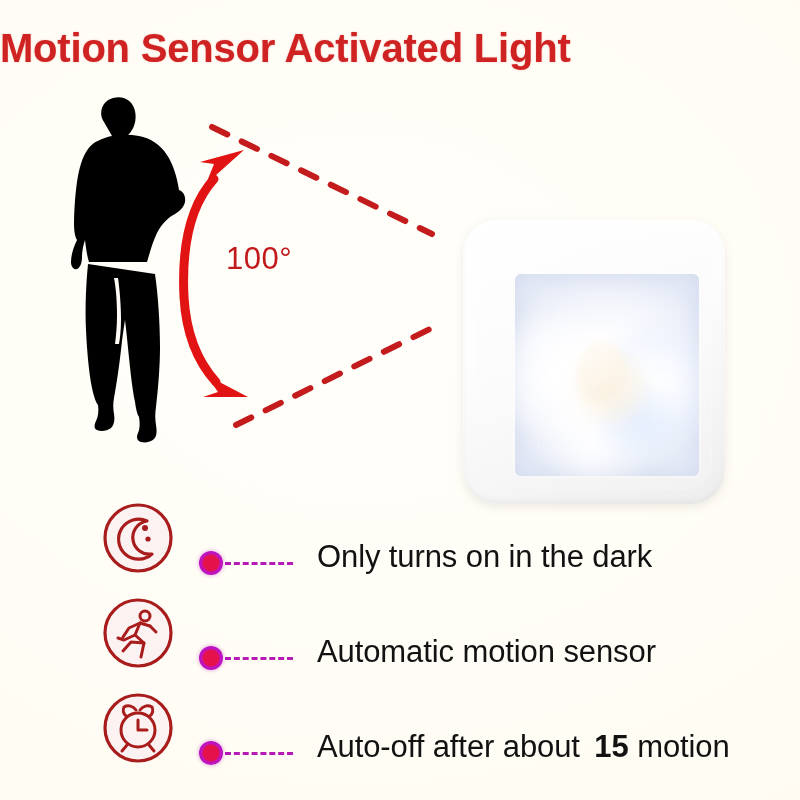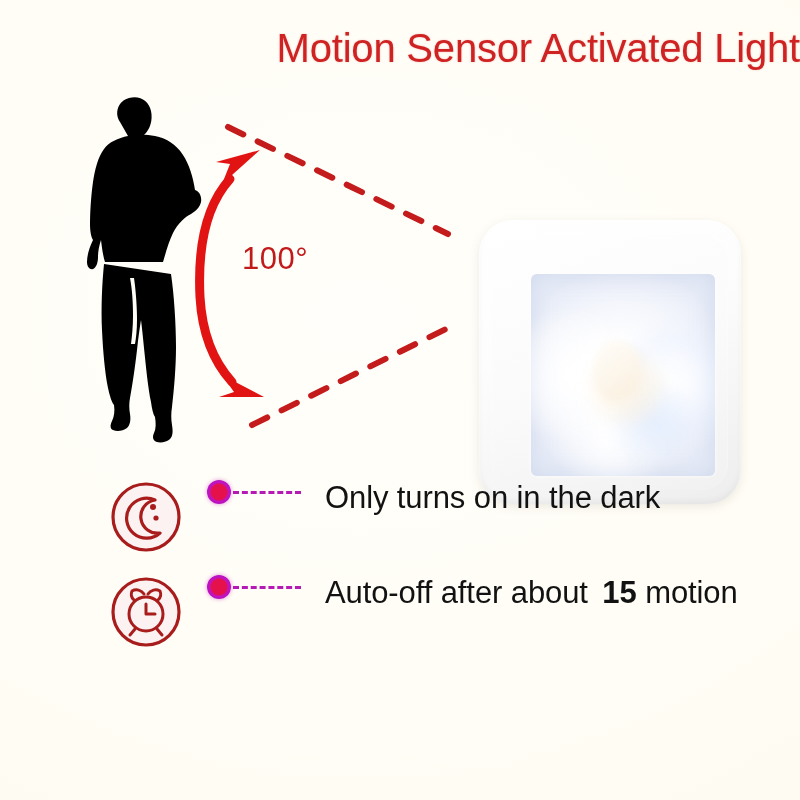--- a/index.html
+++ b/index.html
@@ -21,34 +21,34 @@
     background:
       radial-gradient(ellipse 900px 700px at 45% 40%, #fffefa 0%, #fffdf5 55%, #fdfaf0 100%);
   }
 
   
   .title {
     position: absolute;
     left: 0;
     top: 26px;
     width: 800px;
-    text-align: right;
+    text-align: left;
     font-family: "Liberation Sans", sans-serif;
     font-size: 40px;
-    font-weight: normal;
+    font-weight: bold;
     letter-spacing: -0.2px;
     color: #cf2222;
     text-shadow: 0 0 2px rgba(207,34,34,0.28);
     white-space: nowrap;
   }
 
   
   .hero {
     position: absolute;
-    left: 16px;
+    left: 0;
     top: 92px;
     width: 724px;
     height: 370px;
     padding-left: 28px;
   }
   .hero-svg {
     position: absolute;
     left: 0;
     top: 0;
   }
@@ -133,22 +133,21 @@
   .features {
     position: absolute;
     left: 0;
     top: 480px;
     width: 800px;
   }
   .feature-row {
     position: relative;
     height: 95px;
     display: flex;
-    align-items: flex-start;
-    padding-left: 8px;
+    align-items: flex-end;
   }
   .icon-badge {
     position: relative;
     margin-left: 101px;
     width: 74px;
     height: 74px;
     flex: 0 0 auto;
   }
   .icon-badge svg { display: block; }
   .connector {
@@ -286,20 +285,40 @@
       </div>
       <div class="connector">
         <span class="bullet-dot"></span>
         <span class="dash-line"></span>
       </div>
       <div class="feature-text">
         <span>Only turns on in the dark</span>
       </div>
     </div>
 
+    <div class="feature-row">
+      <div class="icon-badge">
+        <svg width="74" height="74" viewBox="0 0 74 74">
+          <circle cx="37" cy="37" r="33" fill="#fdf2f2" stroke="#a81c1c" stroke-width="3.2"></circle>
+          <circle cx="44" cy="20" r="5" fill="none" stroke="#a81c1c" stroke-width="3"></circle>
+          <path d="M49 30 l-10 -3 l-11 5 l-6 9" fill="none" stroke="#a81c1c" stroke-width="3" stroke-linecap="round" stroke-linejoin="round"></path>
+          <path d="M39 27 l-5 12 l9 8 l-3 14" fill="none" stroke="#a81c1c" stroke-width="3" stroke-linecap="round" stroke-linejoin="round"></path>
+          <path d="M34 39 l-11 5 l-6 -2" fill="none" stroke="#a81c1c" stroke-width="3" stroke-linecap="round" stroke-linejoin="round"></path>
+          <path d="M43 47 l-13 -1 l-8 9" fill="none" stroke="#a81c1c" stroke-width="3" stroke-linecap="round" stroke-linejoin="round"></path>
+          <path d="M49 30 l6 6" fill="none" stroke="#a81c1c" stroke-width="3" stroke-linecap="round"></path>
+        </svg>
+      </div>
+      <div class="connector">
+        <span class="bullet-dot"></span>
+        <span class="dash-line"></span>
+      </div>
+      <div class="feature-text">
+        <span>Automatic motion sensor</span>
+      </div>
+    </div>
 
     <div class="feature-row">
       <div class="icon-badge">
         <svg width="74" height="74" viewBox="0 0 74 74">
           <circle cx="37" cy="37" r="33" fill="#fdf2f2" stroke="#a81c1c" stroke-width="3.2"></circle>
           <circle cx="37" cy="39" r="17" fill="none" stroke="#a81c1c" stroke-width="3"></circle>
           <path d="M25 25 a8 8 0 0 1 -2 -9 a9 9 0 0 1 12 3" fill="none" stroke="#a81c1c" stroke-width="3" stroke-linecap="round"></path>
           <path d="M49 25 a8 8 0 0 0 2 -9 a9 9 0 0 0 -12 3" fill="none" stroke="#a81c1c" stroke-width="3" stroke-linecap="round"></path>
           <path d="M26 54 l-5 6" fill="none" stroke="#a81c1c" stroke-width="3" stroke-linecap="round"></path>
           <path d="M48 54 l5 6" fill="none" stroke="#a81c1c" stroke-width="3" stroke-linecap="round"></path>

